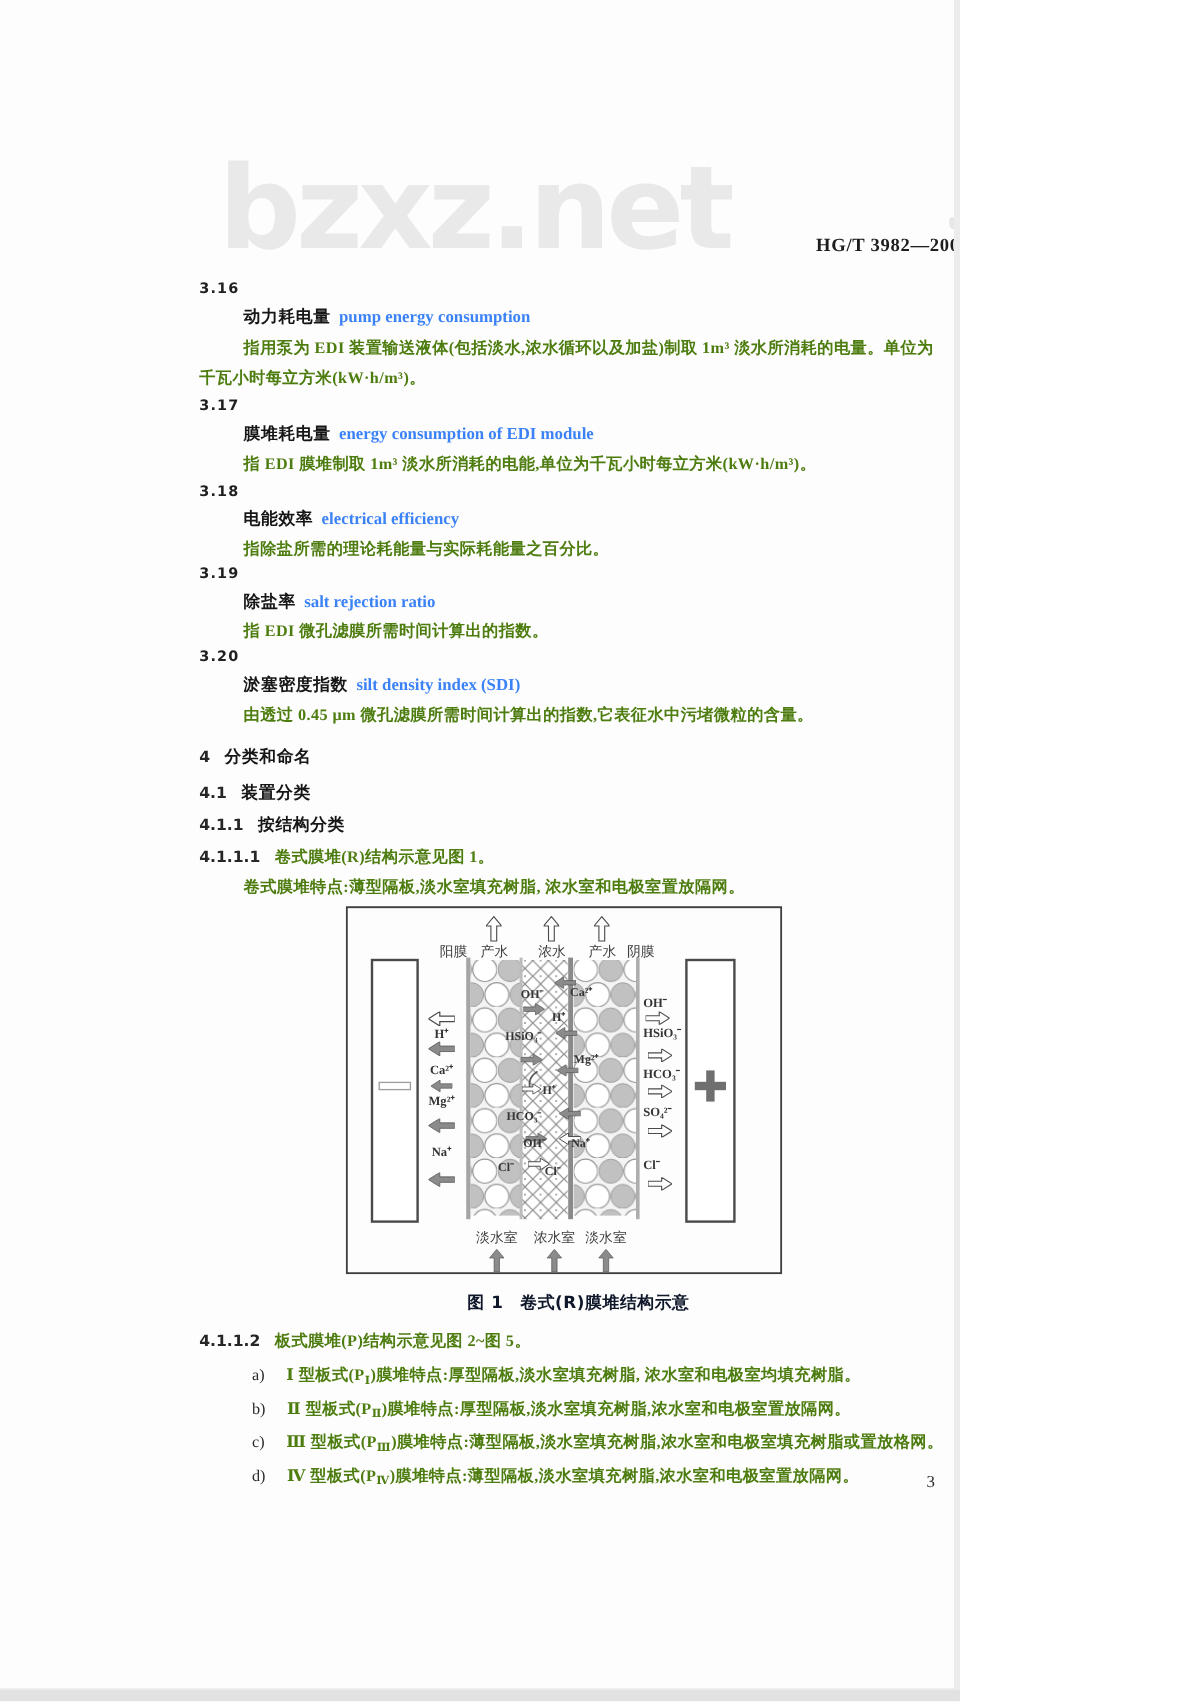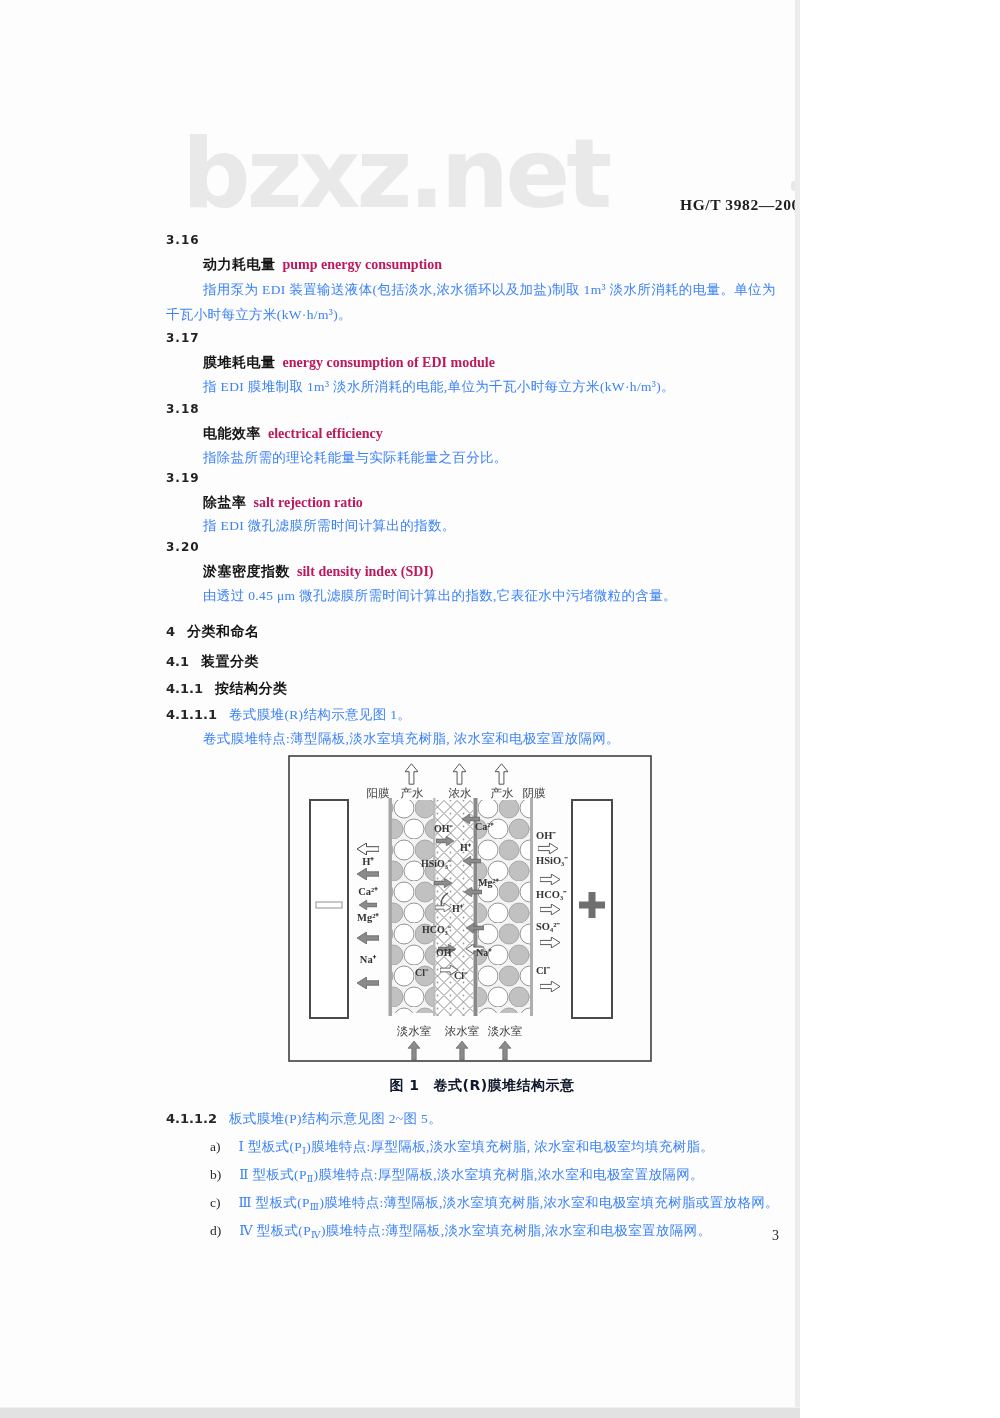--- a/index.html
+++ b/index.html
@@ -4,22 +4,22 @@
 <style>
   html,body{margin:0;padding:0;background:#ffffff;}
   .page{position:relative;width:800px;height:1418px;background:#fdfdfd;overflow:hidden;
         font-family:"Liberation Serif","DejaVu Serif",serif;color:#262626;}
   .abs{position:absolute;white-space:nowrap;}
   .watermark{font-family:"DejaVu Sans","Liberation Sans",sans-serif;font-weight:700;
              font-size:96px;letter-spacing:-4px;color:#e9e9e9;}
   .doc-num{font-family:"Liberation Serif",serif;font-weight:700;font-size:15.5px;letter-spacing:.6px;color:#1d1d1d;}
   .clause-num{font-family:"DejaVu Sans","Liberation Sans",sans-serif;font-weight:700;font-size:12px;letter-spacing:1px;color:#1f1f1f;}
   .term-zh{font-family:Liberation Serif, serif;font-weight:700;font-size:14px;letter-spacing:.5px;color:#161616;}
-  .term-en{font-family:"Liberation Serif",serif;font-weight:700;font-size:14px;margin-left:7px;color:#be185d;}
-  .body-text{font-size:13.5px;letter-spacing:.35px;color:#3b82f6;}
+  .term-en{font-family:"Liberation Serif",serif;font-weight:700;font-size:14px;margin-left:7px;color:#3b82f6;}
+  .body-text{font-size:13.5px;letter-spacing:.35px;color:#4d7c0f;font-weight:bold;}
   .h-sans{font-family:"DejaVu Sans","Liberation Sans",sans-serif;font-weight:700;font-size:14px;letter-spacing:.5px;color:#161616;}
   .h-num{font-family:"DejaVu Sans","Liberation Sans",sans-serif;font-weight:700;font-size:13px;margin-right:12px;}
   .item-tag{font-size:13.5px;color:#2a2a2a;}
   .rsub{font-size:9.5px;vertical-align:-3px;}
   .fig-caption{font-family:"DejaVu Sans","Liberation Sans",sans-serif;font-weight:700;font-size:14px;letter-spacing:.5px;color:#0f172a;}
   .cap-label{margin-right:14px;}
   .page-num{font-size:14px;color:#2a2a2a;}
   .edge-bottom{position:absolute;left:0;bottom:0;width:1000px;height:10px;background:#e2e2e2;border-top:1px solid #f1f1f1;}
   .edge-right{position:absolute;right:0;top:0;width:5px;height:1418px;background:#ececec;}
   .speck{position:absolute;left:791px;top:181px;width:7px;height:10px;background:#d9d9d9;border-radius:40% 60% 50% 50%;opacity:.6;}

